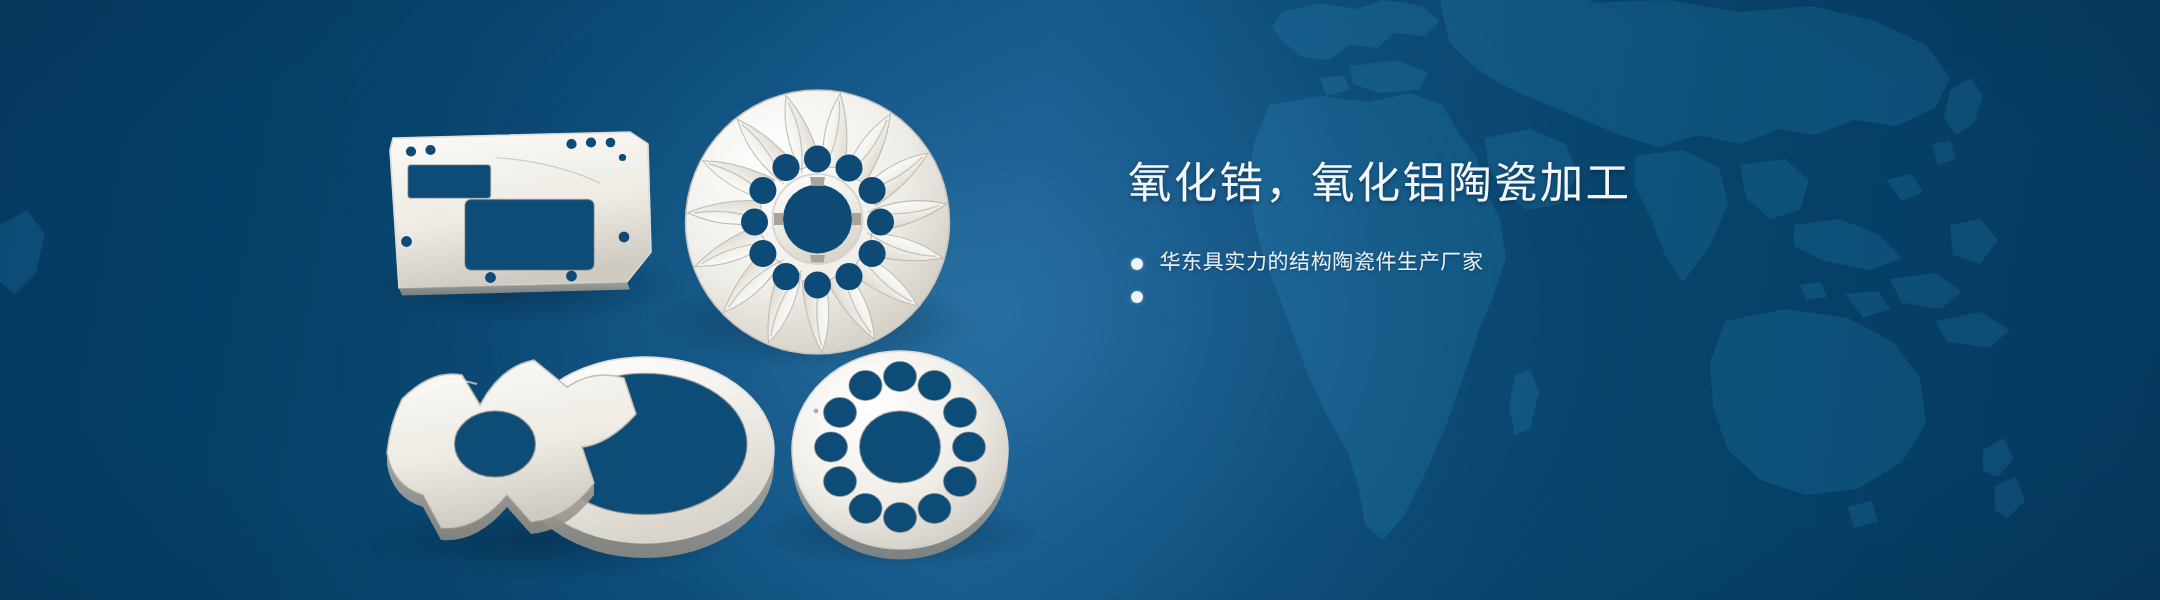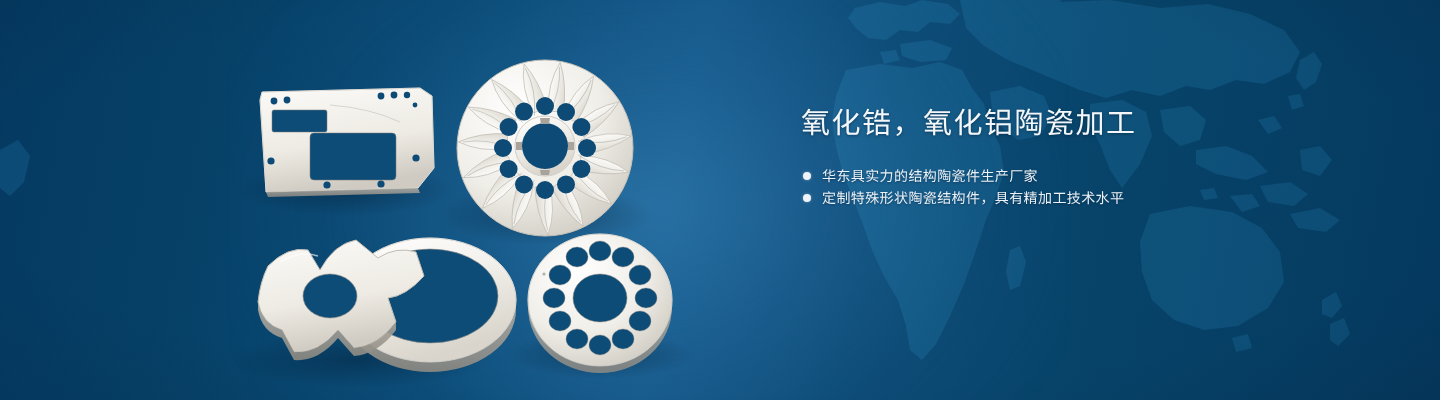--- a/index.html
+++ b/index.html
@@ -69,21 +69,21 @@
     position: absolute;
     left: 0; top: 0;
     width: 740px;
     height: 400px;
   }
   .parts svg { width: 100%; height: 100%; display: block; }
 
   
   .copy {
     position: absolute;
-    left: 801px;
+    left: 752px;
     top: 108px;
     width: 640px;
   }
   .headline {
     color: #f4f7fa;
     font-size: 29px;
     font-weight: 400;
     letter-spacing: 1.5px;
     line-height: 1.1;
     margin: 0 0 28px 0;
@@ -111,20 +111,21 @@
     margin-right: 11px;
     margin-left: 2px;
   }
   .bullet-text {
     color: #eaf1f7;
     font-size: 14px;
     line-height: 16px;
     letter-spacing: 0.4px;
     white-space: nowrap;
     text-shadow: 0 1px 2px rgba(0,20,40,0.4);
+    font-family: Liberation Serif, serif;
   }
 </style>
 </head>
 <body>
 
 <div class="banner">
 
   <div class="bg-base"></div>
   <div class="bg-glow"></div>
 
@@ -375,18 +376,17 @@
   <div class="copy">
     <h1 class="headline">氧化锆，氧化铝陶瓷加工</h1>
 
     <ul class="bullets">
       <li class="bullet">
         <span class="bullet-dot"></span>
         <span class="bullet-text">华东具实力的结构陶瓷件生产厂家</span>
       </li>
       <li class="bullet">
         <span class="bullet-dot"></span>
-        <span class="bullet-text">定制特殊形状陶瓷结构件，具有精加工技术水平</span>
       </li>
     </ul>
   </div>
 
 </div>
 
 </body></html>

